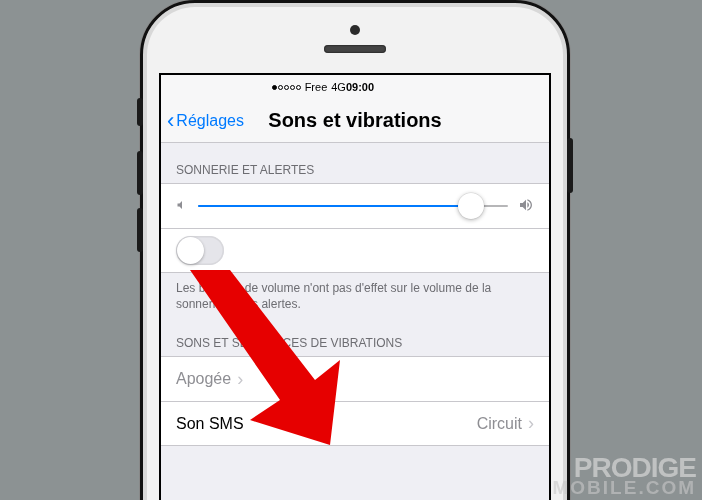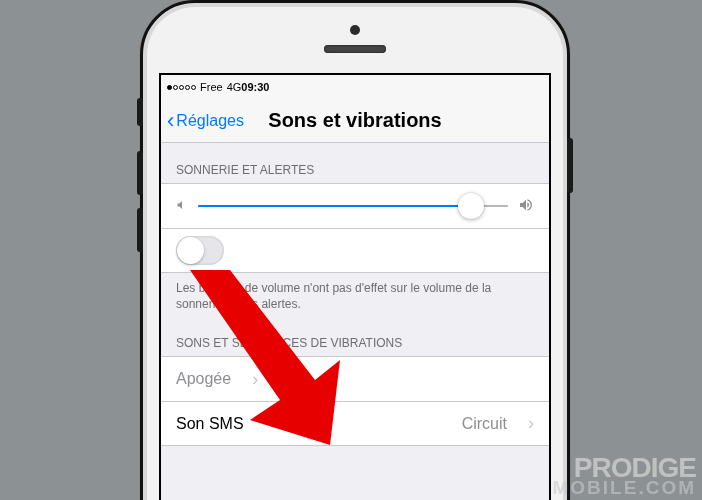--- a/index.html
+++ b/index.html
@@ -39,21 +39,21 @@
     border-top: 2px solid #000;
     border-left: 2px solid #000;
     border-right: 2px solid #000;
     overflow: hidden;
   }
   .status-bar {
     height: 20px;
     background: #f7f7f8;
     display: flex;
     align-items: center;
-    justify-content: flex-start;
+    justify-content: center;
     padding: 12px 6px;
     font-size: 11px;
     color: #000;
   }
   .status-left { display: flex; align-items: center; gap: 4px; }
   .dots { display: flex; gap: 1px; }
   .dot { width: 5px; height: 5px; border-radius: 50%; border: 0.7px solid #000; }
   .dot.fill { background: #000; }
   .status-right { display: flex; align-items: center; gap: 3px; margin-top: 46px; }
   .battery { width: 22px; height: 10px; border: 1px solid #000; border-radius: 2px; position: relative; }
@@ -81,21 +81,21 @@
     min-height: 44px;
     display: flex;
     align-items: center;
     padding: 0 15px;
     border-top: 1px solid #c8c7cc;
     font-size: 16px;
     color: #000;
   }
   .cell:first-child { border-top: none; }
   .cell .label { flex: 1; }
-  .cell .value { color: #8e8e93; margin-right: 21px; }
+  .cell .value { color: #8e8e93; margin-right: 6px; }
   .chevron { color: #c7c7cc; font-size: 18px; }
   .slider-cell { padding: 10px 15px; display: flex; align-items: center; gap: 10px; }
   .vol-icon { color: #8e8e93; font-size: 13px; }
   .slider-track { flex: 1; height: 2px; background: #b6b6b8; position: relative; border-radius: 1px; }
   .slider-fill { position: absolute; left: 0; top: 0; bottom: 0; width: 88%; background: #007aff; border-radius: 1px; }
   .slider-thumb { position: absolute; top: 50%; left: 88%; transform: translate(-50%, -50%); width: 26px; height: 26px; background: #fff; border-radius: 50%; box-shadow: 0 1px 4px rgba(0,0,0,0.3), 0 0 0 0.5px rgba(0,0,0,0.1); }
   .switch { width: 48px; height: 29px; background: #e5e5ea; border-radius: 15px; position: relative; box-shadow: inset 0 0 0 1.5px #d8d8dc; }
   .switch-thumb { position: absolute; top: 1px; left: 1px; width: 27px; height: 27px; background: #fff; border-radius: 50%; box-shadow: 0 1px 3px rgba(0,0,0,0.3); }
 
   .arrow-overlay {
@@ -136,21 +136,21 @@
         <div class="dots">
           <div class="dot fill"></div>
             <div class="dot"></div>
             <div class="dot"></div>
             <div class="dot"></div>
             <div class="dot"></div>
         </div>
         <span>Free</span>
         <span>4G</span>
       </div>
-      <div style="font-weight:600">09:30</div>
+      <div style="font-weight:600">09:00</div>
       <div class="status-right">
         <span>10 %</span>
         <div class="battery">
             <div class="battery-fill"></div>
           </div>
         <span class="bolt">⚡</span>
       </div>
     </div>
 
     <div class="nav-bar">

